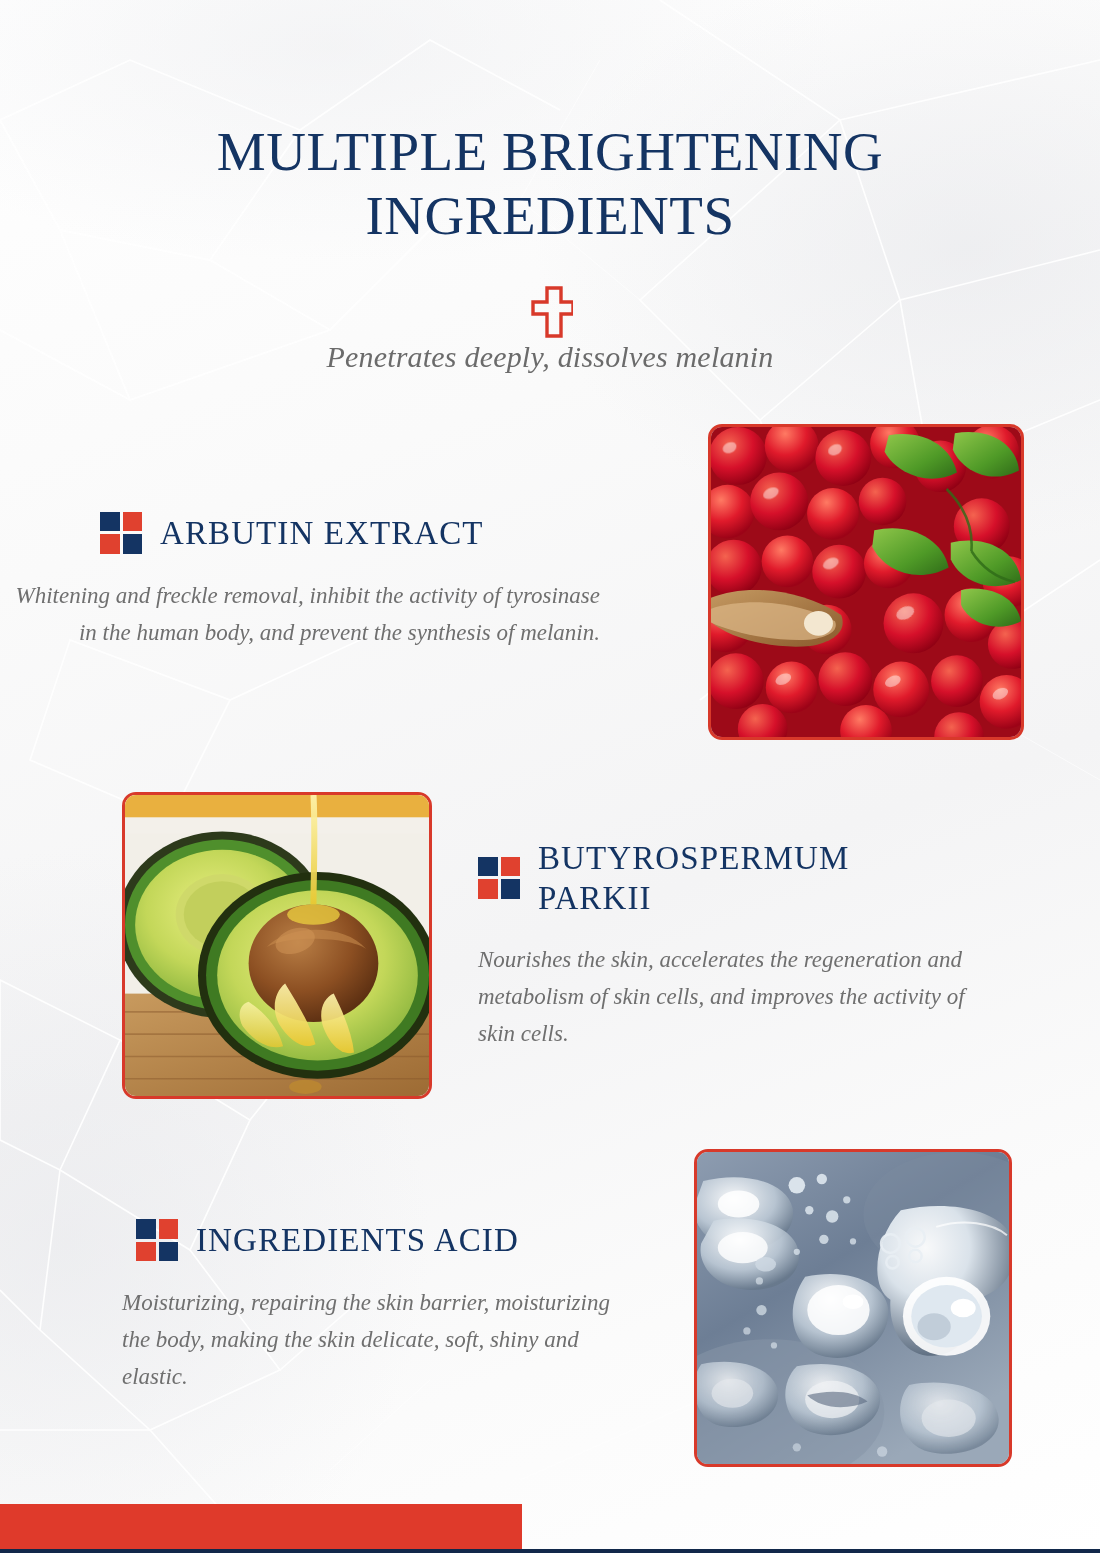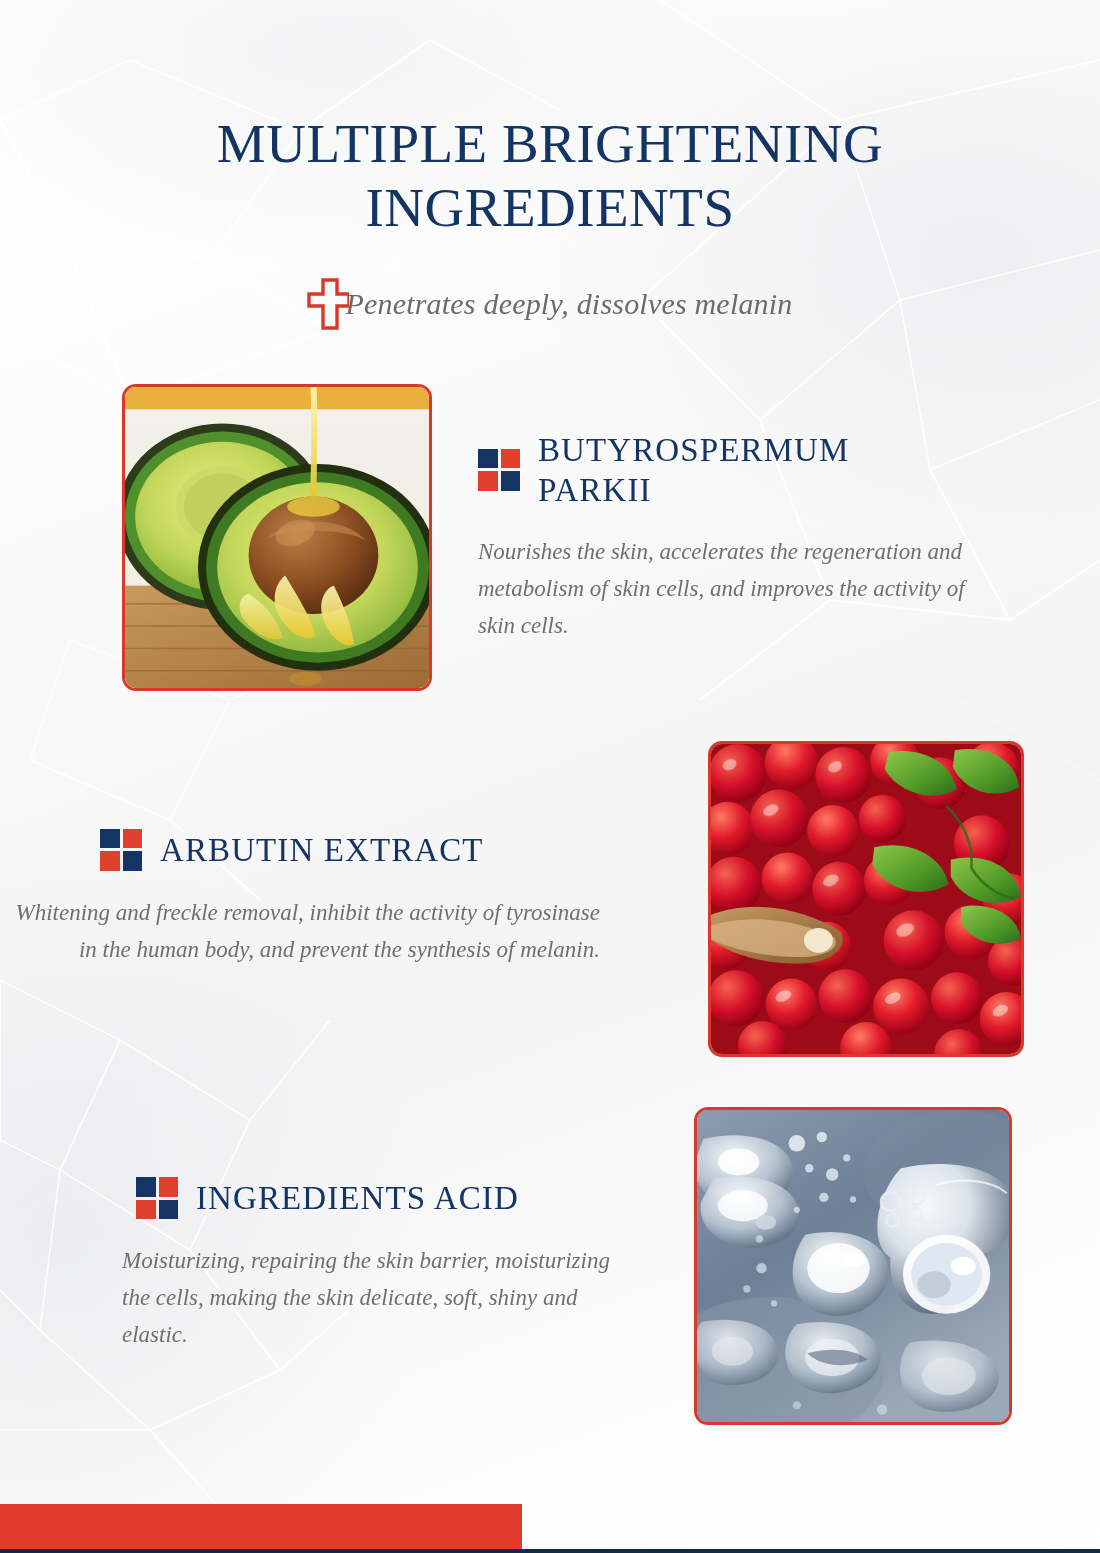--- a/index.html
+++ b/index.html
@@ -42,36 +42,38 @@
       radial-gradient(ellipse 520px 560px at 6% 80%, rgba(228,229,233,0.50), rgba(255,255,255,0) 70%),
       radial-gradient(ellipse 700px 300px at 30% 3%, rgba(232,233,236,0.45), rgba(255,255,255,0) 72%);
   }
 
   
   .header {
     position: relative;
     z-index: 2;
     padding-top: 112px;
     text-align: center;
+    margin-top: 8px;
   }
   .main-title {
     margin: 0 auto;
     width: 860px;
     color: #143463;
     font-size: 55px;
     line-height: 1.16;
     letter-spacing: 0.5px;
     font-weight: 400;
   }
   .subtitle-row {
     position: relative;
     margin-top: 36px;
     display: flex;
     align-items: center;
-    justify-content: center;
+    justify-content: flex-start;
+    flex-direction: column;
   }
   .cross-icon {
     position: relative;
     width: 42px;
     height: 56px;
     margin-right: -4px;
     flex: 0 0 auto;
   }
   .subtitle-text {
     color: #6b6b6b;
@@ -218,96 +220,20 @@
     <div class="subtitle-row">
       <span class="cross-icon">
         <svg width="42" height="56" viewBox="0 0 42 56">
           <path d="M16 4 H30 V18 H42 V30 H30 V52 H16 V30 H2 V18 H16 Z" fill="none" stroke="#d8392a" stroke-width="3.4"></path>
         </svg>
       </span>
       <span class="subtitle-text">Penetrates deeply, dissolves melanin</span>
     </div>
   </div>
 
-  <div class="section sec2">
-    <div class="photo">
-      <svg class="art" viewBox="0 0 300 300" preserveAspectRatio="xMidYMid slice">
-        <defs>
-          <linearGradient id="woodG" x1="0" y1="0" x2="1" y2="1">
-            <stop offset="0%" stop-color="#c89a5e"></stop>
-              <stop offset="100%" stop-color="#9c6a33"></stop>
-          </linearGradient>
-          <radialGradient id="fleshG" cx="45%" cy="40%" r="70%">
-            <stop offset="0%" stop-color="#eaef82"></stop>
-              <stop offset="55%" stop-color="#c3d759"></stop>
-              <stop offset="100%" stop-color="#7fae38"></stop>
-          </radialGradient>
-          <radialGradient id="pitG" cx="38%" cy="32%" r="70%">
-            <stop offset="0%" stop-color="#b97f46"></stop>
-              <stop offset="60%" stop-color="#8c4f22"></stop>
-              <stop offset="100%" stop-color="#5d3012"></stop>
-          </radialGradient>
-          <linearGradient id="oilG" x1="0" y1="0" x2="0" y2="1">
-            <stop offset="0%" stop-color="#fff6b0" stop-opacity="0.9"></stop>
-              <stop offset="100%" stop-color="#e8c832" stop-opacity="0.95"></stop>
-          </linearGradient>
-        </defs>
-        <rect width="300" height="300" fill="#f2efe8"></rect>
-        <rect x="0" y="196" width="300" height="104" fill="url(#woodG)"></rect>
-        <g stroke="#86562a" stroke-width="1.6" opacity="0.45">
-          <path d="M0 214 H300"></path>
-            <path d="M0 236 H300"></path>
-            <path d="M0 258 H300"></path>
-            <path d="M0 280 H300"></path>
-        </g>
-        <rect x="0" y="0" width="300" height="28" fill="#e7a421" opacity="0.85"></rect>
-        <rect x="0" y="22" width="300" height="16" fill="#f3f0ea"></rect>
-
-        <g>
-          <ellipse cx="96" cy="128" rx="104" ry="92" fill="#2d3a1b"></ellipse>
-          <ellipse cx="96" cy="128" rx="96" ry="84" fill="#4f8f2c"></ellipse>
-          <ellipse cx="96" cy="128" rx="86" ry="74" fill="url(#fleshG)"></ellipse>
-          <ellipse cx="96" cy="118" rx="46" ry="40" fill="#cfd96a"></ellipse>
-          <ellipse cx="96" cy="118" rx="38" ry="33" fill="#c2cf5c"></ellipse>
-        </g>
-
-        <g>
-          <ellipse cx="190" cy="178" rx="118" ry="102" fill="#22300f"></ellipse>
-          <ellipse cx="190" cy="178" rx="110" ry="94" fill="#3f7a22"></ellipse>
-          <ellipse cx="190" cy="178" rx="99" ry="84" fill="url(#fleshG)"></ellipse>
-          <ellipse cx="186" cy="166" rx="64" ry="58" fill="url(#pitG)"></ellipse>
-          <path d="M140 150 C160 128 216 126 238 152 C222 140 160 138 140 150 Z" fill="#c78a4c" opacity="0.6"></path>
-          <ellipse cx="168" cy="144" rx="20" ry="12" fill="#cf9455" opacity="0.55" transform="rotate(-18 168 144)"></ellipse>
-        </g>
-
-        <g>
-          <path d="M186 0 C188 40 186 80 186 108" stroke="url(#oilG)" stroke-width="6" fill="none"></path>
-          <path d="M158 186 C170 206 182 224 188 246 C176 252 162 242 152 226 C144 210 148 194 158 186 Z" fill="url(#oilG)"></path>
-          <path d="M206 196 C216 216 224 236 226 254 C214 258 202 246 196 230 C190 214 196 200 206 196 Z" fill="url(#oilG)"></path>
-          <path d="M122 204 C140 216 152 232 156 248 C142 252 126 242 116 228 C110 216 114 206 122 204 Z" fill="url(#oilG)" opacity="0.85"></path>
-          <ellipse cx="186" cy="118" rx="26" ry="10" fill="#e9ca3e" opacity="0.8"></ellipse>
-          <ellipse cx="178" cy="288" rx="16" ry="7" fill="#c58f2c" opacity="0.6"></ellipse>
-        </g>
-      </svg>
-    </div>
-
-    <div class="section-text">
-      <div class="title-row">
-        <span class="sq-icon">
-          <i class="sq-navy"></i>
-            <i class="sq-red"></i>
-            <i class="sq-red"></i>
-            <i class="sq-navy"></i>
-        </span>
-        <span class="ing-title">BUTYROSPERMUM PARKII</span>
-      </div>
-      <div class="ing-desc">Nourishes the skin, accelerates the regeneration and metabolism of skin cells, and improves the activity of skin cells.</div>
-    </div>
-  </div>
-
   <div class="section sec1">
     <div class="section-text">
       <div class="title-row">
         <span class="sq-icon">
           <i class="sq-navy"></i>
             <i class="sq-red"></i>
             <i class="sq-red"></i>
             <i class="sq-navy"></i>
         </span>
         <span class="ing-title">ARBUTIN EXTRACT</span>
@@ -395,32 +321,108 @@
           <ellipse cx="116" cy="132" rx="8" ry="5" transform="rotate(-25 116 132)"></ellipse>
           <ellipse cx="188" cy="180" rx="9" ry="6" transform="rotate(-25 188 180)"></ellipse>
           <ellipse cx="70" cy="244" rx="8" ry="5" transform="rotate(-25 70 244)"></ellipse>
           <ellipse cx="176" cy="246" rx="8" ry="5" transform="rotate(-25 176 246)"></ellipse>
           <ellipse cx="280" cy="258" rx="8" ry="5" transform="rotate(-25 280 258)"></ellipse>
         </g>
       </svg>
     </div>
   </div>
 
+  <div class="section sec2">
+    <div class="photo">
+      <svg class="art" viewBox="0 0 300 300" preserveAspectRatio="xMidYMid slice">
+        <defs>
+          <linearGradient id="woodG" x1="0" y1="0" x2="1" y2="1">
+            <stop offset="0%" stop-color="#c89a5e"></stop>
+              <stop offset="100%" stop-color="#9c6a33"></stop>
+          </linearGradient>
+          <radialGradient id="fleshG" cx="45%" cy="40%" r="70%">
+            <stop offset="0%" stop-color="#eaef82"></stop>
+              <stop offset="55%" stop-color="#c3d759"></stop>
+              <stop offset="100%" stop-color="#7fae38"></stop>
+          </radialGradient>
+          <radialGradient id="pitG" cx="38%" cy="32%" r="70%">
+            <stop offset="0%" stop-color="#b97f46"></stop>
+              <stop offset="60%" stop-color="#8c4f22"></stop>
+              <stop offset="100%" stop-color="#5d3012"></stop>
+          </radialGradient>
+          <linearGradient id="oilG" x1="0" y1="0" x2="0" y2="1">
+            <stop offset="0%" stop-color="#fff6b0" stop-opacity="0.9"></stop>
+              <stop offset="100%" stop-color="#e8c832" stop-opacity="0.95"></stop>
+          </linearGradient>
+        </defs>
+        <rect width="300" height="300" fill="#f2efe8"></rect>
+        <rect x="0" y="196" width="300" height="104" fill="url(#woodG)"></rect>
+        <g stroke="#86562a" stroke-width="1.6" opacity="0.45">
+          <path d="M0 214 H300"></path>
+            <path d="M0 236 H300"></path>
+            <path d="M0 258 H300"></path>
+            <path d="M0 280 H300"></path>
+        </g>
+        <rect x="0" y="0" width="300" height="28" fill="#e7a421" opacity="0.85"></rect>
+        <rect x="0" y="22" width="300" height="16" fill="#f3f0ea"></rect>
+
+        <g>
+          <ellipse cx="96" cy="128" rx="104" ry="92" fill="#2d3a1b"></ellipse>
+          <ellipse cx="96" cy="128" rx="96" ry="84" fill="#4f8f2c"></ellipse>
+          <ellipse cx="96" cy="128" rx="86" ry="74" fill="url(#fleshG)"></ellipse>
+          <ellipse cx="96" cy="118" rx="46" ry="40" fill="#cfd96a"></ellipse>
+          <ellipse cx="96" cy="118" rx="38" ry="33" fill="#c2cf5c"></ellipse>
+        </g>
+
+        <g>
+          <ellipse cx="190" cy="178" rx="118" ry="102" fill="#22300f"></ellipse>
+          <ellipse cx="190" cy="178" rx="110" ry="94" fill="#3f7a22"></ellipse>
+          <ellipse cx="190" cy="178" rx="99" ry="84" fill="url(#fleshG)"></ellipse>
+          <ellipse cx="186" cy="166" rx="64" ry="58" fill="url(#pitG)"></ellipse>
+          <path d="M140 150 C160 128 216 126 238 152 C222 140 160 138 140 150 Z" fill="#c78a4c" opacity="0.6"></path>
+          <ellipse cx="168" cy="144" rx="20" ry="12" fill="#cf9455" opacity="0.55" transform="rotate(-18 168 144)"></ellipse>
+        </g>
+
+        <g>
+          <path d="M186 0 C188 40 186 80 186 108" stroke="url(#oilG)" stroke-width="6" fill="none"></path>
+          <path d="M158 186 C170 206 182 224 188 246 C176 252 162 242 152 226 C144 210 148 194 158 186 Z" fill="url(#oilG)"></path>
+          <path d="M206 196 C216 216 224 236 226 254 C214 258 202 246 196 230 C190 214 196 200 206 196 Z" fill="url(#oilG)"></path>
+          <path d="M122 204 C140 216 152 232 156 248 C142 252 126 242 116 228 C110 216 114 206 122 204 Z" fill="url(#oilG)" opacity="0.85"></path>
+          <ellipse cx="186" cy="118" rx="26" ry="10" fill="#e9ca3e" opacity="0.8"></ellipse>
+          <ellipse cx="178" cy="288" rx="16" ry="7" fill="#c58f2c" opacity="0.6"></ellipse>
+        </g>
+      </svg>
+    </div>
+
+    <div class="section-text">
+      <div class="title-row">
+        <span class="sq-icon">
+          <i class="sq-navy"></i>
+            <i class="sq-red"></i>
+            <i class="sq-red"></i>
+            <i class="sq-navy"></i>
+        </span>
+        <span class="ing-title">BUTYROSPERMUM PARKII</span>
+      </div>
+      <div class="ing-desc">Nourishes the skin, accelerates the regeneration and metabolism of skin cells, and improves the activity of skin cells.</div>
+    </div>
+  </div>
+
   <div class="section sec3">
     <div class="section-text">
       <div class="title-row">
         <span class="sq-icon">
           <i class="sq-navy"></i>
             <i class="sq-red"></i>
             <i class="sq-red"></i>
             <i class="sq-navy"></i>
         </span>
         <span class="ing-title">INGREDIENTS ACID</span>
       </div>
-      <div class="ing-desc">Moisturizing, repairing the skin barrier, moisturizing the cells, making the skin delicate, soft, shiny and elastic.</div>
+      <div class="ing-desc">Moisturizing, repairing the skin barrier, moisturizing the body, making the skin delicate, soft, shiny and elastic.</div>
     </div>
 
     <div class="photo">
       <svg class="art" viewBox="0 0 300 300" preserveAspectRatio="xMidYMid slice">
         <defs>
           <linearGradient id="bgW" x1="0" y1="0" x2="0.6" y2="1">
             <stop offset="0%" stop-color="#8d9cb0"></stop>
               <stop offset="45%" stop-color="#6d7e95"></stop>
               <stop offset="100%" stop-color="#9aa8b8"></stop>
           </linearGradient>

